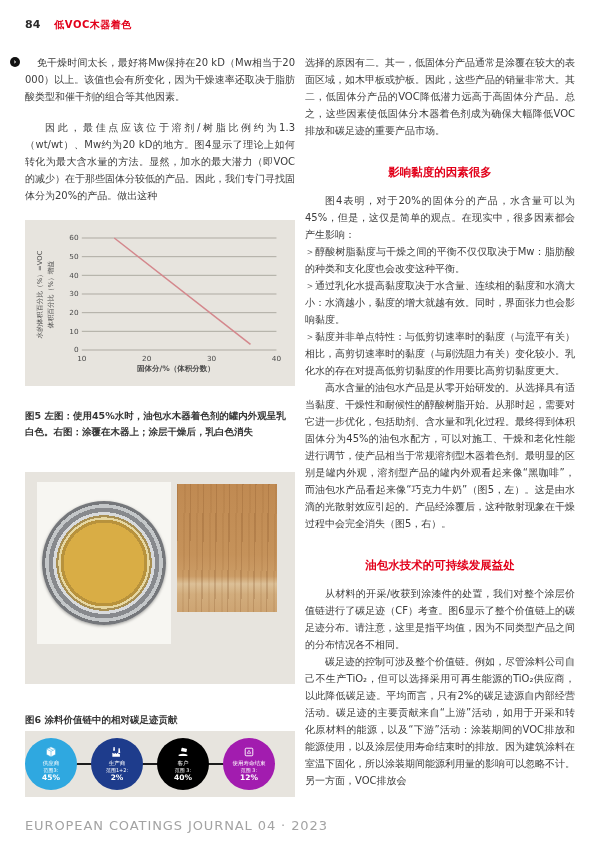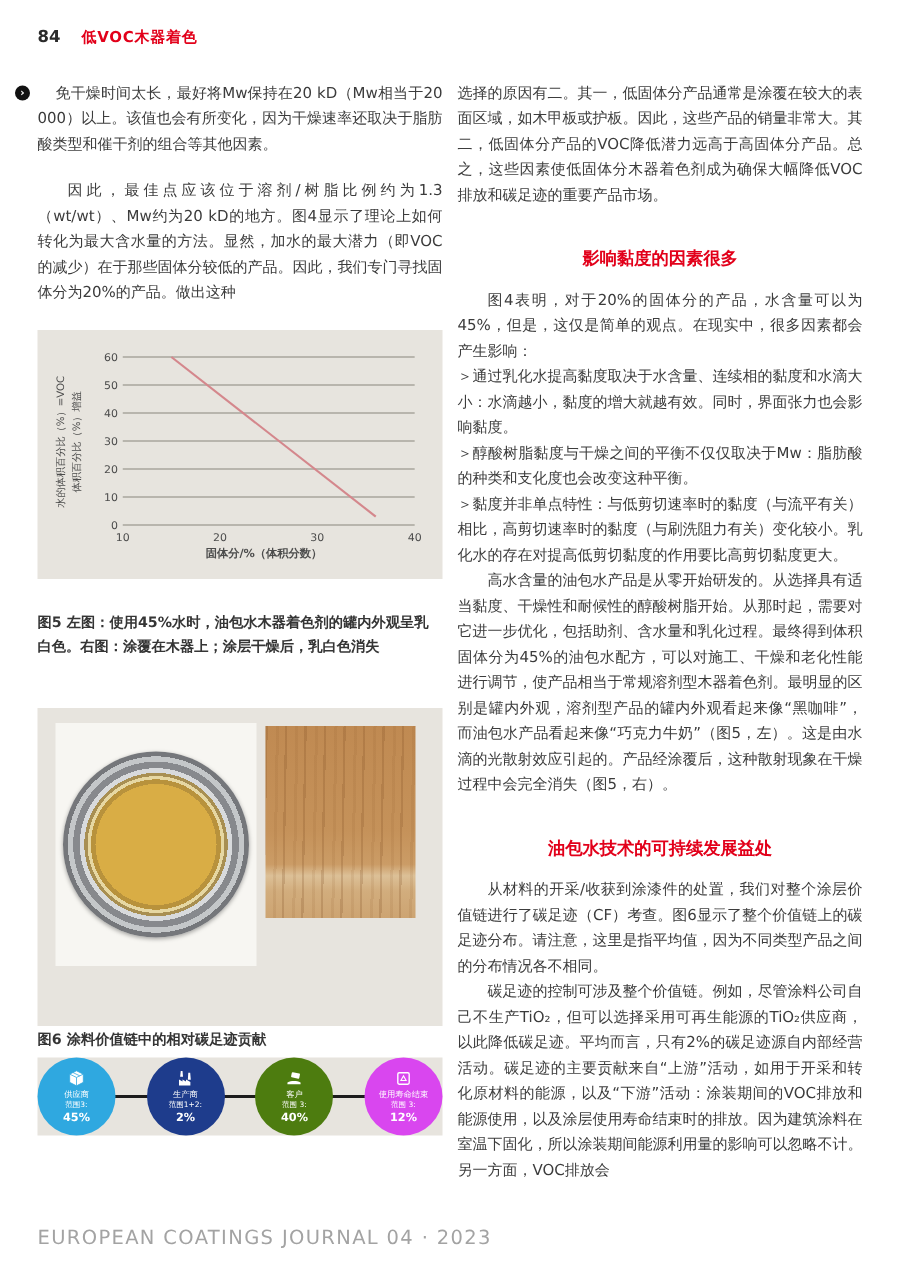--- a/index.html
+++ b/index.html
@@ -54,23 +54,23 @@
     box-shadow:0 1px 3px rgba(0,0,0,0.35);
   }
   .wood-photo {
     width:100px; height:128px; margin-top:2px;
     background:
       repeating-linear-gradient(91deg, rgba(122,72,30,0.22) 0 1.5px, rgba(0,0,0,0) 1.5px 7px, rgba(140,88,40,0.12) 7px 9px, rgba(0,0,0,0) 9px 13px),
       linear-gradient(180deg, #c08a52 0%, #c5925a 55%, #cb9c66 72%, #dcc097 78%, #d2ad7d 86%, #cda472 100%);
   }
 
   
-  .fig6-caption { margin-top:2px; }
-  .fig6-box { margin-top:3px; background:#e7e4de; height:52px; position:relative;
-    display:flex; align-items:center; justify-content:space-between; gap:14px; }
+  .fig6-caption { margin-top:28px; }
+  .fig6-box { margin-top:3px; background:#e7e4de; height:66px; position:relative;
+    display:flex; align-items:center; justify-content:flex-start; gap:14px; }
   .vc-line { position:absolute; left:45px; right:45px; top:50%; height:2px; margin-top:-1px; background:#1c1c1c; }
   .vc-node {
     position:relative; z-index:1; width:52px; height:52px; border-radius:50%;
     color:#fff; display:flex; flex-direction:column; align-items:center; justify-content:center;
     text-align:center; line-height:1.25; flex:none;
   }
   .vc-node svg { width:14px; height:14px; margin-bottom:1px; }
   .vc-label { font-size:5.5px; }
   .vc-scope { font-size:5px; }
   .vc-value { font-size:7.5px; font-weight:bold; }
@@ -157,51 +157,51 @@
 
     <div class="vc-node" style="background: rgb(30, 60, 140); --c: #1e3c8c;">
       <svg viewBox="0 0 24 24">
         <path fill="#fff" d="M4 20v-6.8l4 2.3v-2.3l4 2.3v-2.3l5 2.8V20zM14.6 5.5h2.2l.7 8h-3.4zM6 3.5h2l.6 6.5H5.3z"></path>
       </svg>
       <span class="vc-label">生产商</span>
       <span class="vc-scope">范围1+2:</span>
       <span class="vc-value">2%</span>
     </div>
 
-    <div class="vc-node" style="background: #4d7c0f; --c: #a5127f;">
+    <div class="vc-node" style="background: #000000; --c: #a5127f;">
       <svg viewBox="0 0 24 24">
         <rect x="9" y="5.5" width="9.5" height="6" rx="1" fill="#fff" transform="rotate(12 13.75 8.5)"></rect>
         <path d="M4.5 16.5c2.4-1.1 4.8-1.6 7.5-1.6s5.1.5 7.5 1.6v2.2h-15z" fill="#fff"></path>
       </svg>
       <span class="vc-label">客户</span>
       <span class="vc-scope">范围 3:</span>
       <span class="vc-value">40%</span>
     </div>
 
-    <div class="vc-node" style="background: #d946ef; --c: #b0168a;">
+    <div class="vc-node" style="background: #a21caf; --c: #b0168a;">
       <svg viewBox="0 0 24 24">
         <rect x="5.5" y="5.5" width="13" height="13" rx="1.6" fill="none" stroke="#fff" stroke-width="1.6"></rect>
         <path d="M12 9l3 5.2H9z" fill="none" stroke="#fff" stroke-width="1.2"></path>
       </svg>
       <span class="vc-label">使用寿命结束</span>
       <span class="vc-scope">范围 3:</span>
       <span class="vc-value">12%</span>
     </div>
   </div>
 
 </div>
 
 <div class="col-right">
   <p class="body-text">选择的原因有二。其一，低固体分产品通常是涂覆在较大的表面区域，如木甲板或护板。因此，这些产品的销量非常大。其二，低固体分产品的VOC降低潜力远高于高固体分产品。总之，这些因素使低固体分木器着色剂成为确保大幅降低VOC排放和碳足迹的重要产品市场。</p>
 
   <h2 class="section-heading">影响黏度的因素很多</h2>
 
   <p class="body-text indent">图4表明，对于20%的固体分的产品，水含量可以为45%，但是，这仅是简单的观点。在现实中，很多因素都会产生影响：</p>
+  <p class="body-text">＞醇酸树脂黏度与干燥之间的平衡不仅仅取决于Mw：脂肪酸的种类和支化度也会改变这种平衡。</p>
   <p class="body-text">＞通过乳化水提高黏度取决于水含量、连续相的黏度和水滴大小：水滴越小，黏度的增大就越有效。同时，界面张力也会影响黏度。</p>
-  <p class="body-text">＞醇酸树脂黏度与干燥之间的平衡不仅仅取决于Mw：脂肪酸的种类和支化度也会改变这种平衡。</p>
   <p class="body-text">＞黏度并非单点特性：与低剪切速率时的黏度（与流平有关）相比，高剪切速率时的黏度（与刷洗阻力有关）变化较小。乳化水的存在对提高低剪切黏度的作用要比高剪切黏度更大。</p>
   <p class="body-text indent">高水含量的油包水产品是从零开始研发的。从选择具有适当黏度、干燥性和耐候性的醇酸树脂开始。从那时起，需要对它进一步优化，包括助剂、含水量和乳化过程。最终得到体积固体分为45%的油包水配方，可以对施工、干燥和老化性能进行调节，使产品相当于常规溶剂型木器着色剂。最明显的区别是罐内外观，溶剂型产品的罐内外观看起来像“黑咖啡”，而油包水产品看起来像“巧克力牛奶”（图5，左）。这是由水滴的光散射效应引起的。产品经涂覆后，这种散射现象在干燥过程中会完全消失（图5，右）。</p>
 
   <h2 class="section-heading">油包水技术的可持续发展益处</h2>
 
   <p class="body-text indent">从材料的开采/收获到涂漆件的处置，我们对整个涂层价值链进行了碳足迹（CF）考查。图6显示了整个价值链上的碳足迹分布。请注意，这里是指平均值，因为不同类型产品之间的分布情况各不相同。</p>
   <p class="body-text indent">碳足迹的控制可涉及整个价值链。例如，尽管涂料公司自己不生产TiO₂，但可以选择采用可再生能源的TiO₂供应商，以此降低碳足迹。平均而言，只有2%的碳足迹源自内部经营活动。碳足迹的主要贡献来自“上游”活动，如用于开采和转化原材料的能源，以及“下游”活动：涂装期间的VOC排放和能源使用，以及涂层使用寿命结束时的排放。因为建筑涂料在室温下固化，所以涂装期间能源利用量的影响可以忽略不计。另一方面，VOC排放会</p>
 </div>
 
 <footer class="page-footer">EUROPEAN COATINGS JOURNAL 04 · 2023</footer>

